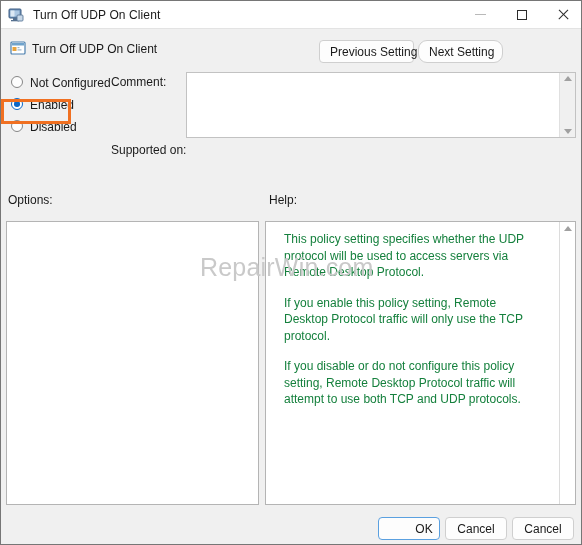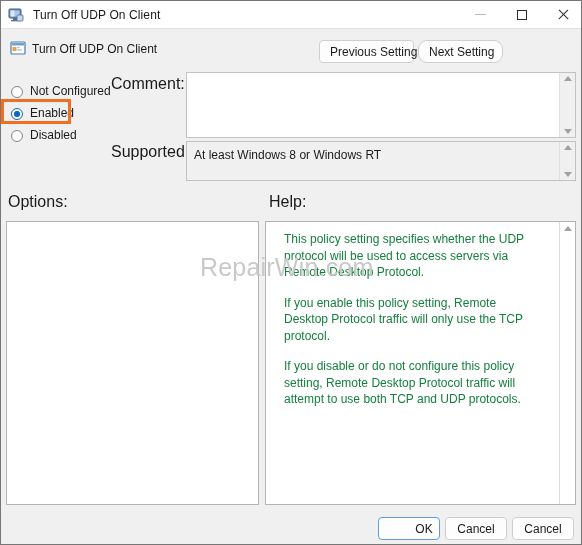--- a/index.html
+++ b/index.html
@@ -118,21 +118,21 @@
   #btn-next { left: 417px; width: 85px; border-radius: 9px; }
 
   
   #radio-group {
     position: absolute;
     left: 7px; top: 75px;
     width: 100px;
   }
   .radio-row {
     display: flex;
-    align-items: flex-end;
+    align-items: flex-start;
     height: 22px;
     position: relative;
     padding-left: 3px;
   }
   .radio-mark {
     width: 12px; height: 12px;
     border-radius: 50%;
     border: 1px solid #868686;
     background: #fdfdfd;
     flex: 0 0 auto;
@@ -160,21 +160,21 @@
     position: absolute;
     left: 0px; top: 98px;
     width: 70px; height: 25px;
     border: 3px solid #f07021;
     pointer-events: none;
   }
 
   
   .field-label {
     position: absolute;
-    font-size: 16px;
+    font-size: 12px;
     color: #1a1a1a;
     white-space: nowrap;
   }
   #label-comment  { left: 110px; top: 74px; }
   #label-supported{ left: 110px; top: 142px; }
   #label-options  { left: 7px;  top: 192px; }
   #label-help     { left: 268px; top: 192px; }
 
   .field-box {
     position: absolute;
@@ -342,27 +342,20 @@
   <span class="field-label" id="label-comment">Comment:</span>
   <div class="field-box" id="comment-box">
     <div class="field-text" title=""></div>
     <div class="vscroll">
       <span class="arrow-up"></span>
       <span class="arrow-down"></span>
     </div>
   </div>
 
   <span class="field-label" id="label-supported">Supported on:</span>
-  <div class="field-box" id="supported-box">
-    <div class="field-text">At least Windows 8 or Windows RT</div>
-    <div class="vscroll">
-      <span class="arrow-up"></span>
-      <span class="arrow-down"></span>
-    </div>
-  </div>
 
   <span class="field-label" id="label-options">Options:</span>
   <span class="field-label" id="label-help">Help:</span>
 
   <div class="panel" id="options-panel">
     <div></div>
   </div>
 
   <div class="panel" id="help-panel">
     <div id="help-text">

